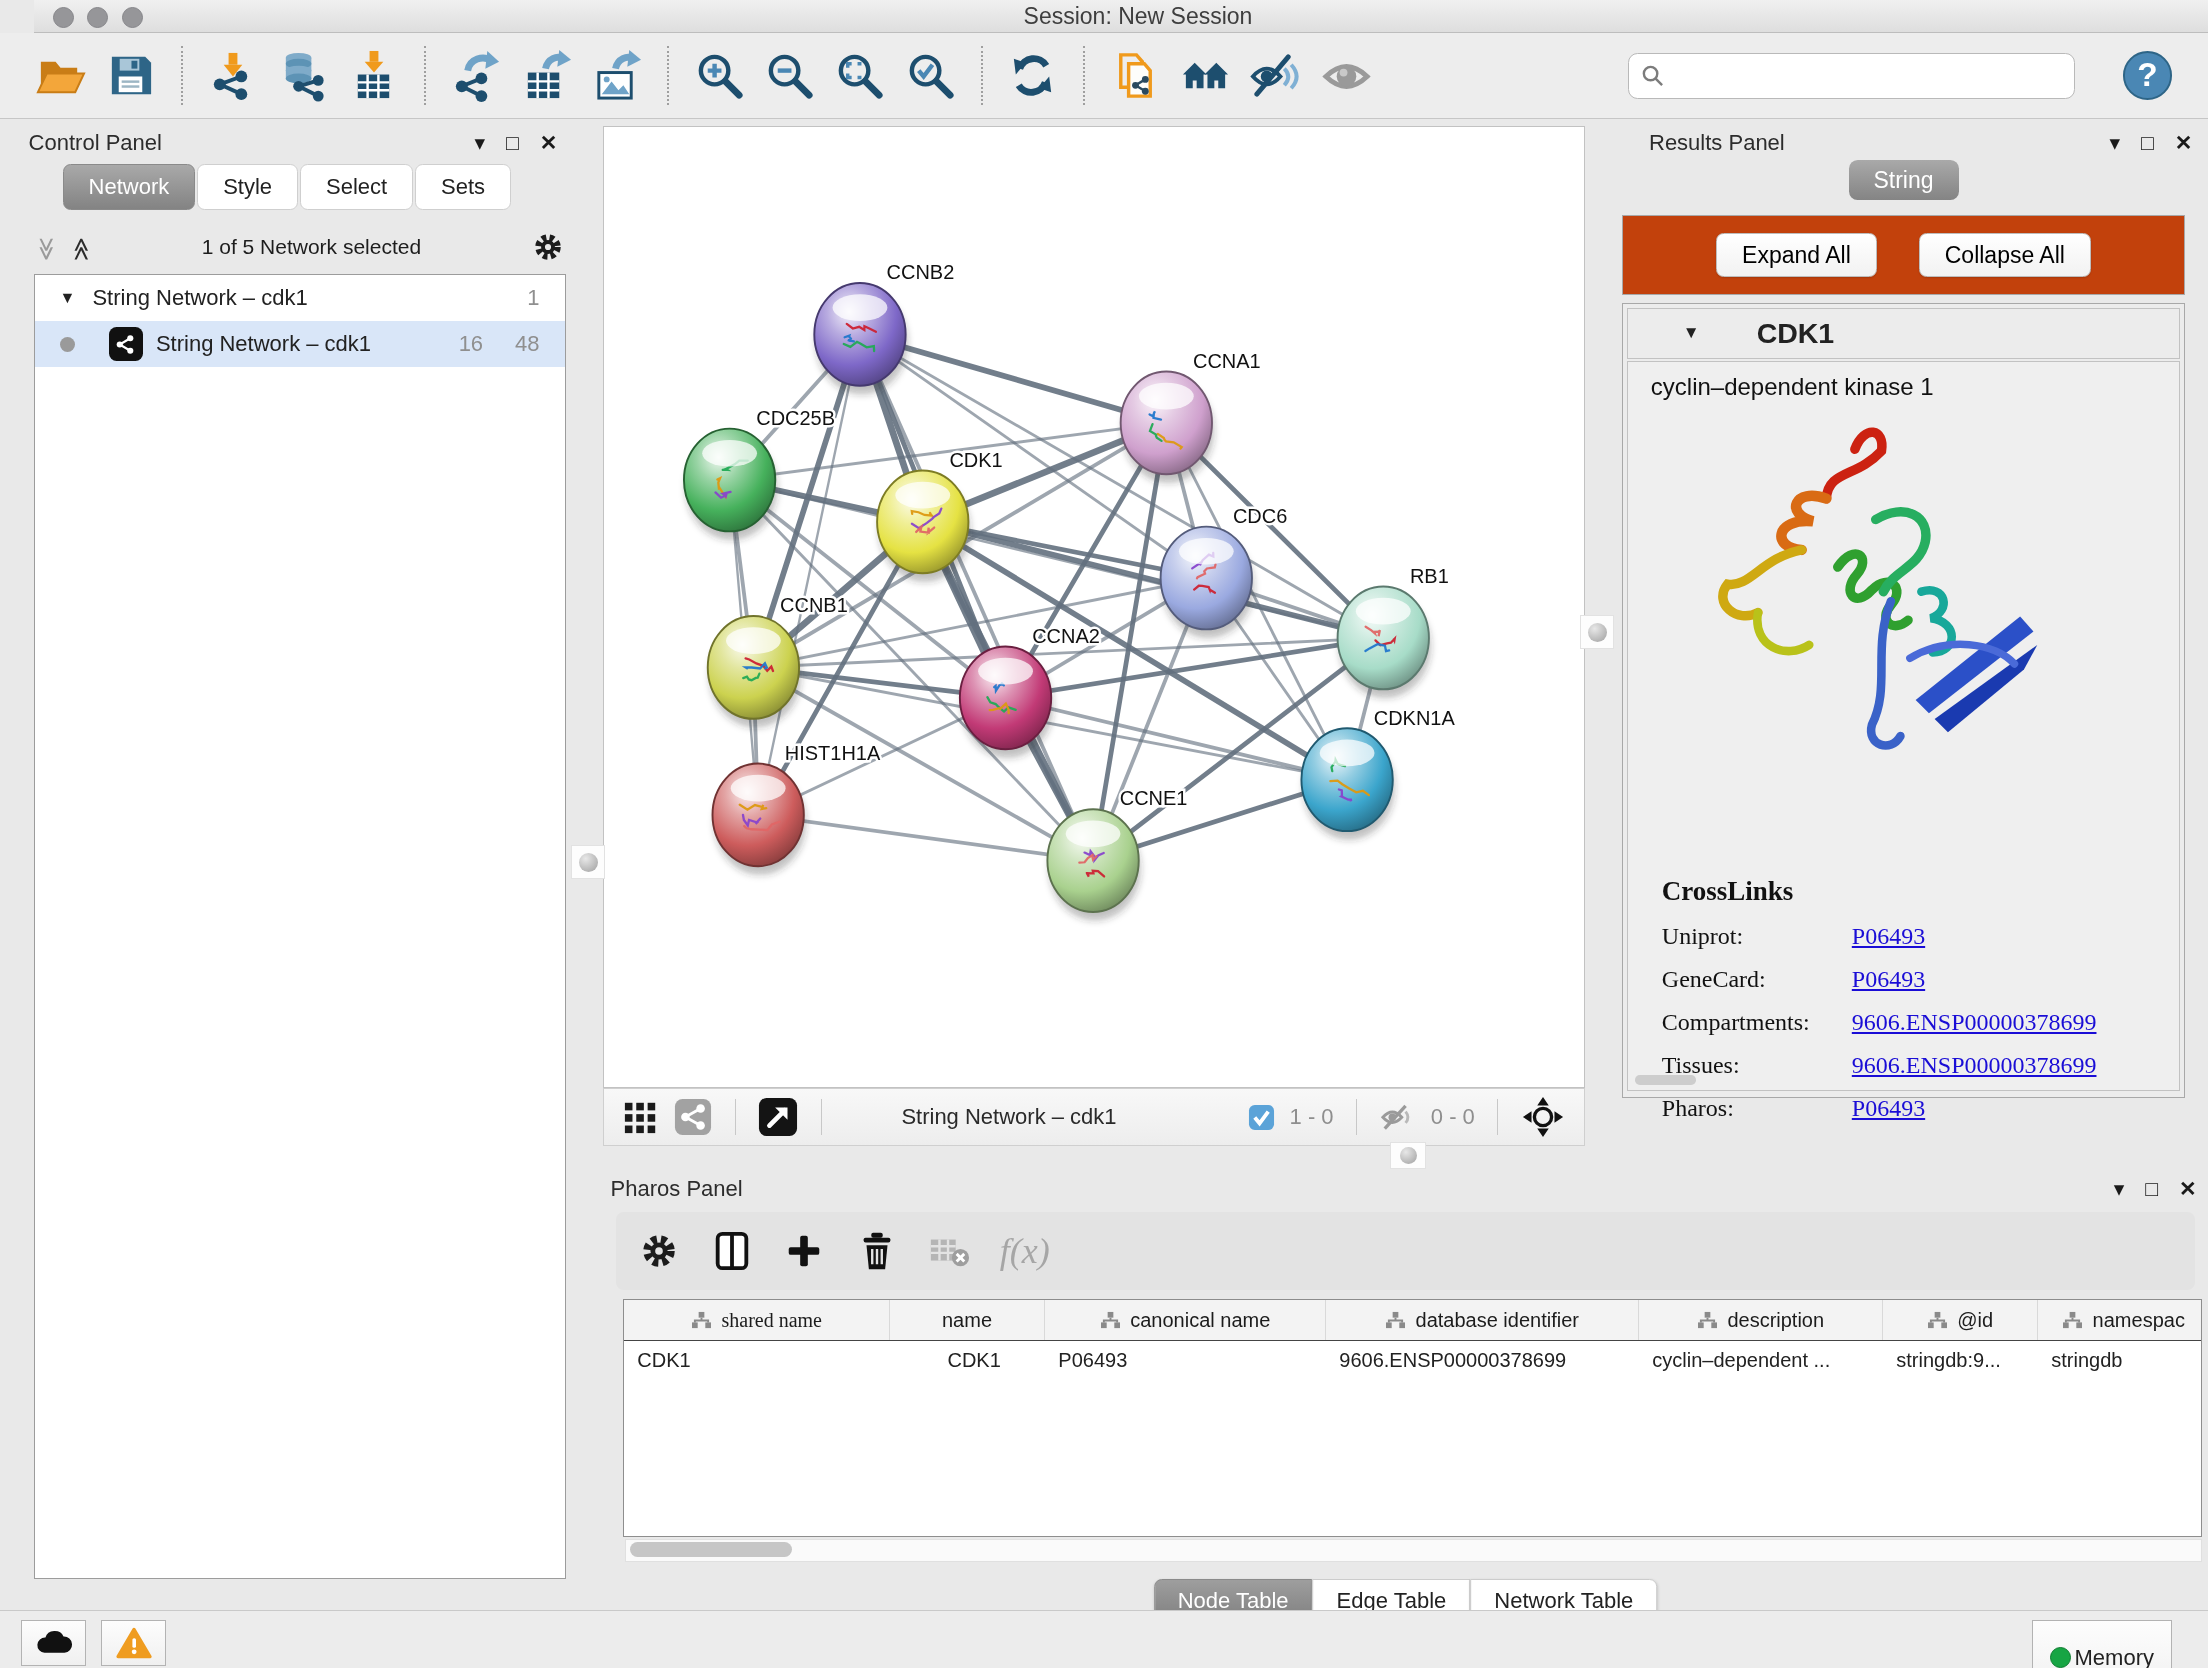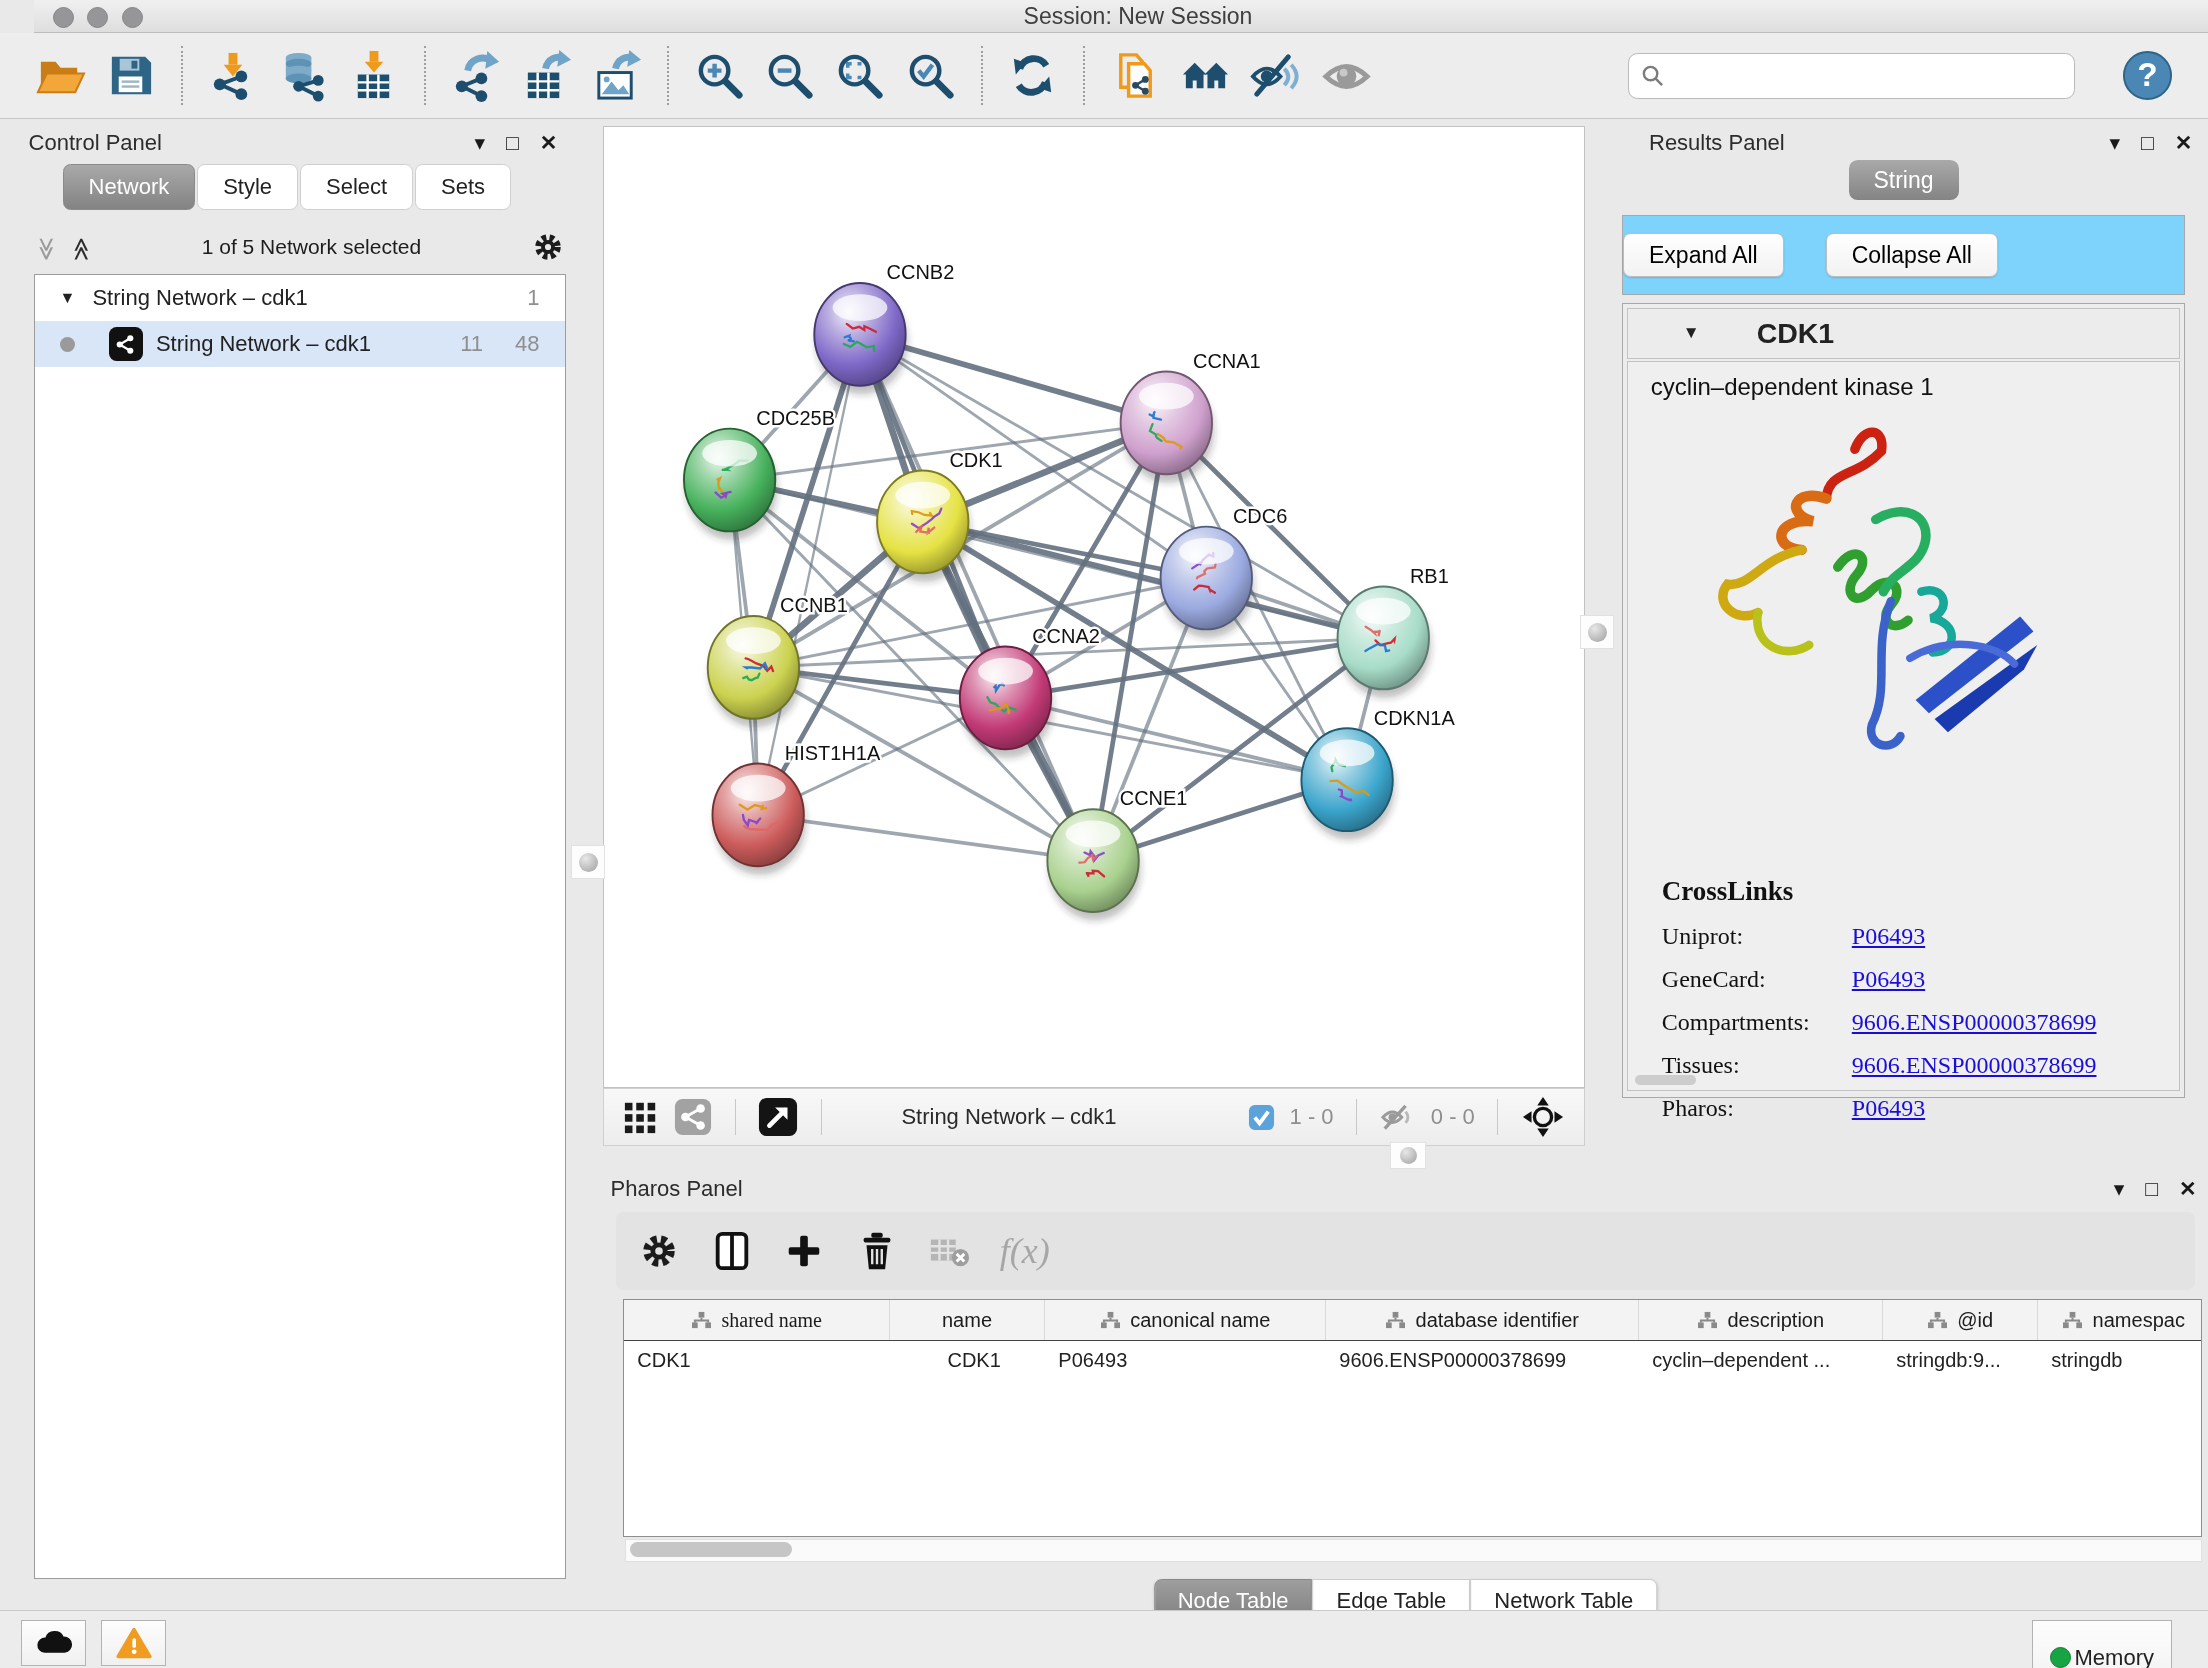--- a/index.html
+++ b/index.html
@@ -37,21 +37,21 @@
   .share-badge{width:34px;height:34px;border-radius:7.6px;background:#111;display:flex;align-items:center;justify-content:center;}
   
   .net-canvas{position:absolute;left:603px;top:126px;width:982px;height:962px;background:#fff;border:1px solid #c2c2c2;box-sizing:border-box;}
   .net-toolbar{position:absolute;left:603px;top:1088px;width:982px;height:58px;background:linear-gradient(#f8f8f8,#ededed);border:1px solid #cfcfcf;display:flex;align-items:center;padding:0 19px;box-sizing:border-box;gap:15px;}
   .nt-sep{height:36px;border-left:1px solid #c8c8c8;margin:0 7.6px;}
   .nt-title{font-size:22px;color:#2a2a2a;margin-left:57px;flex:1;}
   .nt-count{font-size:22px;color:#8e8e8e;}
   
   .results-panel{position:absolute;left:1607px;top:126px;width:593px;height:1020px;}
   .rp-tab{position:absolute;left:50%;transform:translateX(-50%);top:34px;width:110px;height:40px;background:linear-gradient(#a9a9a9,#848484);border-radius:8.6px;color:#fff;font-size:23px;display:flex;align-items:center;justify-content:center;}
-  .rp-box1{position:absolute;left:15px;top:89px;width:563px;height:80px;border:1.9px solid #a8a8a8;background:#7dd3fc;display:flex;align-items:center;gap:42px;box-sizing:border-box;}
+  .rp-box1{position:absolute;left:15px;top:89px;width:563px;height:80px;border:1.9px solid #a8a8a8;background:#c2410c;display:flex;align-items:center;justify-content:center;gap:42px;box-sizing:border-box;}
   .rp-btn{background:linear-gradient(#ffffff,#f2f2f2);border:1px solid #bdbdbd;border-radius:7.6px;font-size:23px;padding:7.6px 25px;cursor:pointer;box-shadow:0 1px 1.9px rgba(0,0,0,.15);}
   .rp-box2{position:absolute;left:15px;top:177px;width:563px;height:795px;border:1.9px solid #a8a8a8;background:#ececec;box-sizing:border-box;}
   .rp-entry-head{position:absolute;left:3.8px;top:3.8px;right:3.8px;height:49px;border:1px solid #c2c2c2;display:flex;align-items:center;background:#ececec;}
   .rp-entry-name{font-size:28.5px;font-weight:bold;margin-left:57px;}
   .rp-entry-body{position:absolute;left:3.8px;top:57px;right:3.8px;bottom:5.7px;border:1px solid #c2c2c2;background:#efefef;}
   .rp-desc{position:absolute;left:23px;top:11.4px;font-size:24px;color:#111;}
   .crosslinks{position:absolute;left:34px;top:514px;font-family:"Liberation Serif",serif;}
   .cl-head{font-size:27px;font-weight:bold;color:#111;}
   .cl-row{display:flex;margin-top:16px;font-size:24px;}
   .cl-label{width:190px;color:#111;}
@@ -295,21 +295,21 @@
         <span style="width:15px;height:15px;border-radius:50%;background:#9a9a9a;margin-right:34px;"></span>
         <span class="share-badge">
           <svg width="23" height="23" viewBox="0 0 24 24">
               <circle cx="6" cy="12" r="3.2" fill="#fff"></circle>
               <circle cx="17" cy="5.5" r="3.2" fill="#fff"></circle>
               <circle cx="17" cy="18.5" r="3.2" fill="#fff"></circle>
               <path d="M6 12 L17 5.5 M6 12 L17 18.5" stroke="#fff" stroke-width="2.2"></path>
             </svg>
         </span>
         <span style="margin-left:13.3px;">String Network – cdk1</span>
-        <span class="count" style="margin-left:auto;">11</span>
+        <span class="count" style="margin-left:auto;">16</span>
         <span class="count" style="margin-left:32px;">48</span>
       </div>
     </div>
   </div>
 
   <div class="net-canvas">
     <svg id="netsvg" width="981" height="960" viewBox="0 0 1031 1009">
         <defs>
           <filter id="soft" x="-50%" y="-50%" width="200%" height="200%">
             <feGaussianBlur stdDeviation="4"></feGaussianBlur>

